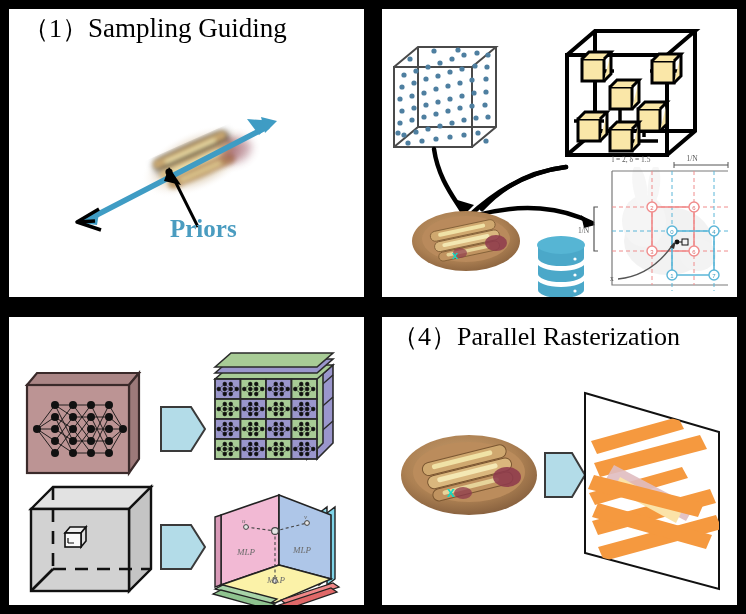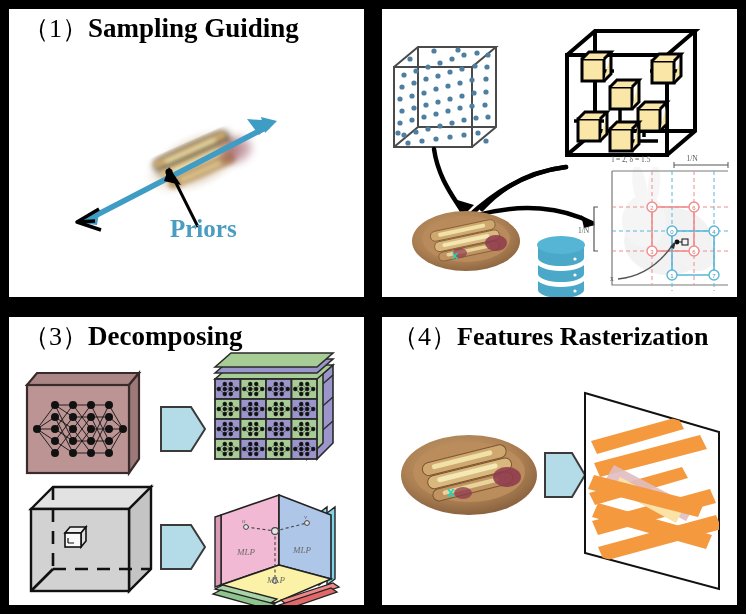--- a/index.html
+++ b/index.html
@@ -6,21 +6,21 @@
   body{width:746px;height:614px;font-family:"Liberation Serif",serif;}
   #figure{position:relative;width:746px;height:614px;background:#000;overflow:hidden;}
   .panel{position:absolute;background:#fff;overflow:hidden;}
   .panel.p1{left:9px;  top:9px;   width:355px; height:288px;}
   .panel.p2{left:382px;top:9px;   width:355px; height:288px;}
   .panel.p3{left:9px;  top:317px; width:355px; height:288px;}
   .panel.p4{left:382px;top:317px; width:355px; height:288px;}
   .ptitle{position:absolute;left:14px;top:2px;font-family:"Liberation Serif",serif;
           font-weight:bold;color:#000;white-space:nowrap;letter-spacing:0px;}
   .ptitle .num{font-weight:normal;font-size:26px;}
-  .ptitle .txt{font-weight:bold;font-size:27px;text-align:center;}
+  .ptitle .txt{font-weight:normal;font-size:27px;text-align:center;}
   .p4 .ptitle .txt{font-size:26px;}
   .p4 .ptitle{left:10px;}
   svg{display:block;}
   .abs{position:absolute;}
 </style>
 </head>
 <body>
 
 <div id="figure">
 
@@ -350,23 +350,20 @@
           <text x="230" y="153" font-size="7.5">l = 2,  δ = 1.5</text>
           <text x="310" y="152" font-size="7.5" text-anchor="middle">1/N</text>
           <text x="196" y="224" font-size="7.5">1/N</text>
           <text x="228" y="272" font-size="7.5">x</text>
         </g>
       </g>
     </svg>
   </div>
 
   <div class="panel p3">
-    <div class="ptitle">
-      <span class="num">（3）</span><span class="txt">Decomposing</span>
-    </div>
 
     <svg class="abs" style="left:0;top:0" width="355" height="288" viewBox="0 0 355 288">
 
       <g>
         <path d="M18 68 L28 56 L130 56 L120 68 Z" fill="#ab8686" stroke="#3a2a2a" stroke-width="2.2"></path>
         <path d="M130 56 L130 142 L120 156 L120 68 Z" fill="#9d7a7a" stroke="#3a2a2a" stroke-width="2.2"></path>
         <rect x="18" y="68" width="102" height="88" fill="#bc9494" stroke="#3a2a2a" stroke-width="2.2"></rect>
 
         <g stroke="#111" stroke-width="0.9" fill="none">
           <path d="M28 112 L46 88 M28 112 L46 100 M28 112 L46 112 M28 112 L46 124 M28 112 L46 136"></path>
@@ -694,21 +691,21 @@
           <text x="258" y="266">MLP</text>
           <text x="233" y="206" font-size="7">u</text>
           <text x="295" y="202" font-size="7">v</text>
         </g>
       </g>
     </svg>
   </div>
 
   <div class="panel p4">
     <div class="ptitle">
-      <span class="num">（4）</span><span class="txt">Features Rasterization</span>
+      <span class="num">（4）</span><span class="txt">Parallel Rasterization</span>
     </div>
 
     <svg class="abs" style="left:0;top:0" width="355" height="288" viewBox="0 0 355 288">
       <defs>
         <radialGradient id="plateG2" cx="45%" cy="38%" r="62%">
           <stop offset="0%" stop-color="#cba374"></stop>
           <stop offset="68%" stop-color="#ad8153"></stop>
           <stop offset="100%" stop-color="#8a6340"></stop>
         </radialGradient>
         <clipPath id="screenClip">

